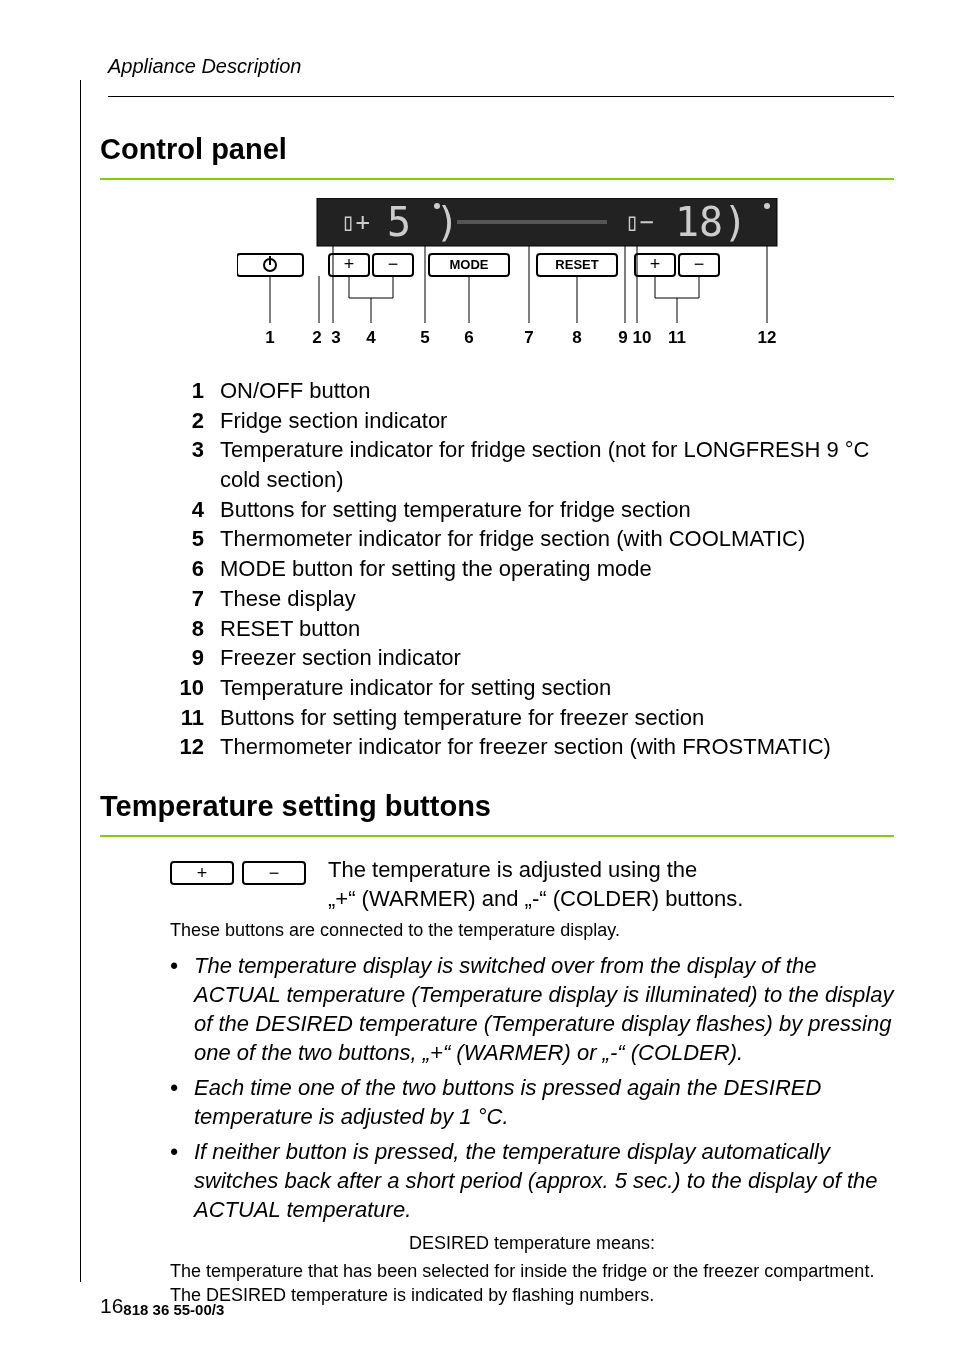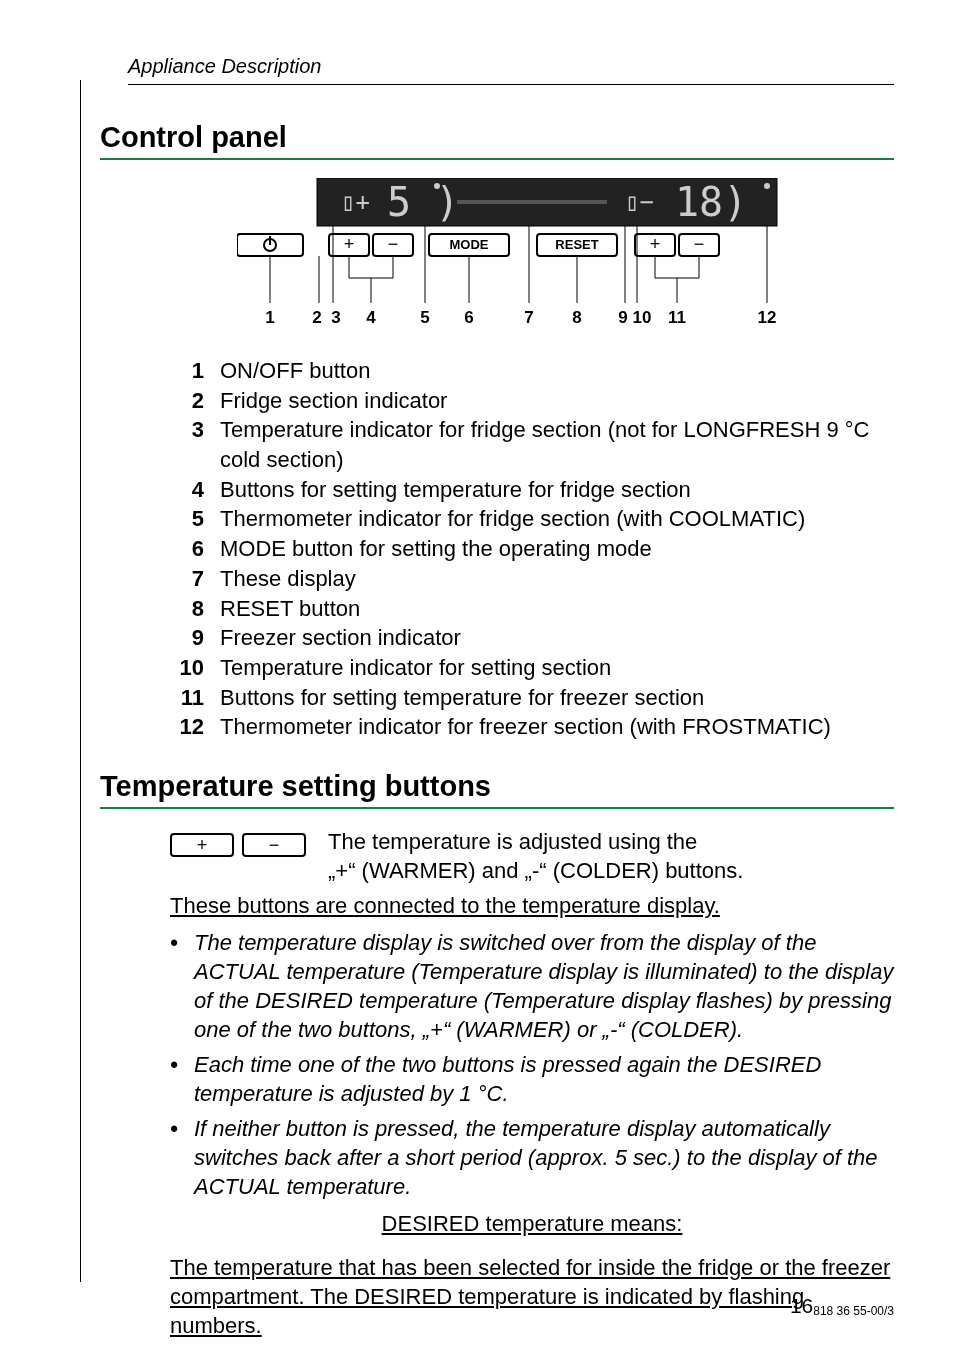--- a/index.html
+++ b/index.html
@@ -20,50 +20,49 @@
     position: absolute;
     left: 80px;
     top: 80px;
     bottom: 70px;
     width: 1px;
     background: #000;
   }
   .header-row {
     font-style: italic;
     font-size: 20px;
-    padding-bottom: 6px;
+    padding-bottom: 18px;
     border-bottom: 1px solid #000;
     margin-bottom: 36px;
-    margin-left: 28px;
+    margin-left: 8px;
   }
   .h2 {
     font-weight: bold;
     font-size: 29px;
     margin-left: 0px;
     margin-bottom: 18px;
-    padding-bottom: 4px;
-    border-bottom: 2px solid #15803d;
+    padding-bottom: 12px;
+    border-bottom: 2px solid #84cc16;
   }
   .h2.second { margin-top: 28px; }
   .diagram-wrap { text-align: center; margin-bottom: 14px; margin-left: 40px; }
   svg.panel-diagram { display: inline-block; }
   .legend {
     margin-left: 70px;
     font-size: 22px;
     line-height: 1.35;
   }
   .legend-row { display: flex; }
   .legend-num { width: 50px; font-weight: bold; text-align: right; padding-right: 16px; flex-shrink: 0; }
   .legend-txt { flex: 1; }
   .body-text {
     margin-left: 70px;
-    font-size: 22px;
+    font-size: 18px;
     line-height: 1.32;
     margin-top: 6px;
-    text-decoration: underline;
   }
   .flow {
     margin-left: 70px;
     font-size: 22px;
     line-height: 1.32;
   }
   .inline-btns {
     float: left;
     margin-right: 18px;
     margin-top: 4px;
@@ -82,25 +81,25 @@
     position: absolute;
     left: 0;
     font-weight: bold;
   }
   .footer {
     position: absolute;
     bottom: 34px;
     left: 100px;
     right: 60px;
     display: flex;
-    justify-content: flex-end;
+    justify-content: flex-start;
     align-items: flex-end;
   }
   .pagenum { font-size: 21px; }
-  .docnum { font-size: 12px; }
+  .docnum { font-size: 15px; font-weight: bold; }
 </style>
 </head>
 <body>
 
 <div class="page">
   <div class="vline"></div>
 
   <div class="header-row">Appliance Description</div>
 
   <h2 class="h2">Control panel</h2>
@@ -244,19 +243,19 @@
 
   <div class="body-text">These buttons are connected to the temperature display.</div>
 
   <ul class="bullets">
     <li>The temperature display is switched over from the display of the ACTUAL temperature (Temperature display is illuminated) to the display of the DESIRED temperature (Temperature display flashes) by pressing one of the two buttons, „+“ (WARMER) or „-“ (COLDER).</li>
     <li>Each time one of the two buttons is pressed again the DESIRED temperature is adjusted by 1 °C.</li>
     <li>If neither button is pressed, the temperature display automatically switches back after a short period (approx. 5 sec.) to the display of the ACTUAL temperature.</li>
   </ul>
 
   <div class="body-text" style="margin-top:8px;text-align:center;">DESIRED temperature means:</div>
-  <div class="body-text" style="margin-top:15px;">The temperature that has been selected for inside the fridge or the freezer compartment. The DESIRED temperature is indicated by flashing numbers.</div>
+  <div class="body-text" style="margin-top:4px;">The temperature that has been selected for inside the fridge or the freezer compartment. The DESIRED temperature is indicated by flashing numbers.</div>
 
   <div class="footer">
     <span class="pagenum">16</span>
     <span class="docnum">818 36 55-00/3</span>
   </div>
 </div>
 
 </body></html>

